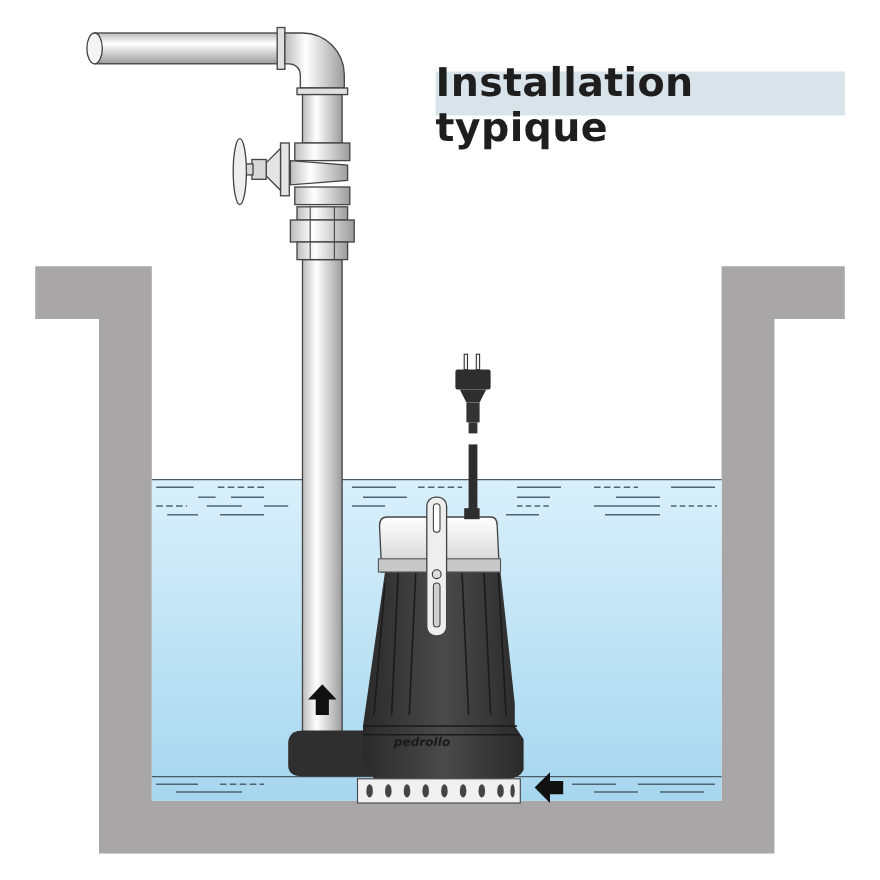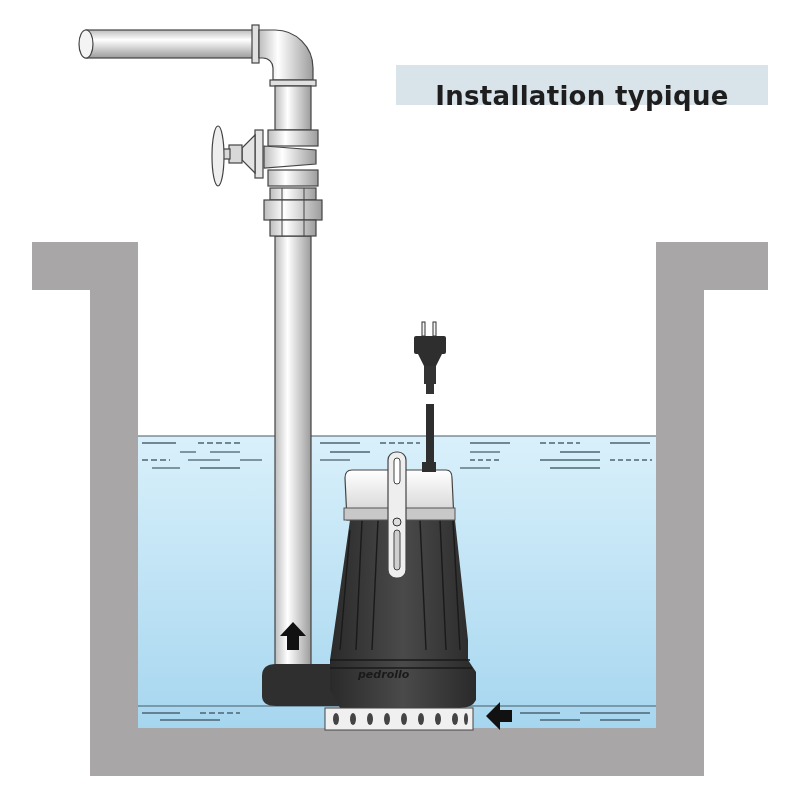--- a/index.html
+++ b/index.html
@@ -1,21 +1,21 @@
 <!DOCTYPE html>
 <html><head>
 <meta charset="utf-8">
 <style>
   html, body { margin:0; padding:0; background:#ffffff; }
   body { width:800px; height:800px; position:relative; overflow:hidden; font-family:"DejaVu Sans", sans-serif; }
   .title-box {
     position:absolute; left:396px; top:65px; width:372px; height:40px;
     background:#d9e3ea; display:flex; align-items:center; justify-content:center;
   }
-  .title-text { font-family:"DejaVu Sans", sans-serif; font-weight:bold; font-size:26px; color:#1e1e1e; letter-spacing:0.3px;margin-top:21px; }
+  .title-text { font-family:"DejaVu Sans", sans-serif; font-weight:bold; font-size:36px; color:#1e1e1e; letter-spacing:0.3px;margin-top:21px; }
   svg.scene { position:absolute; left:0; top:0; }
 </style>
 </head>
 <body>
 
 <svg class="scene" width="800" height="800" viewBox="0 0 800 800">
   <defs>
     <linearGradient id="water" x1="0" y1="0" x2="0" y2="1">
       <stop offset="0" stop-color="#d9f0fb"></stop>
       <stop offset="1" stop-color="#a6d6ef"></stop>

